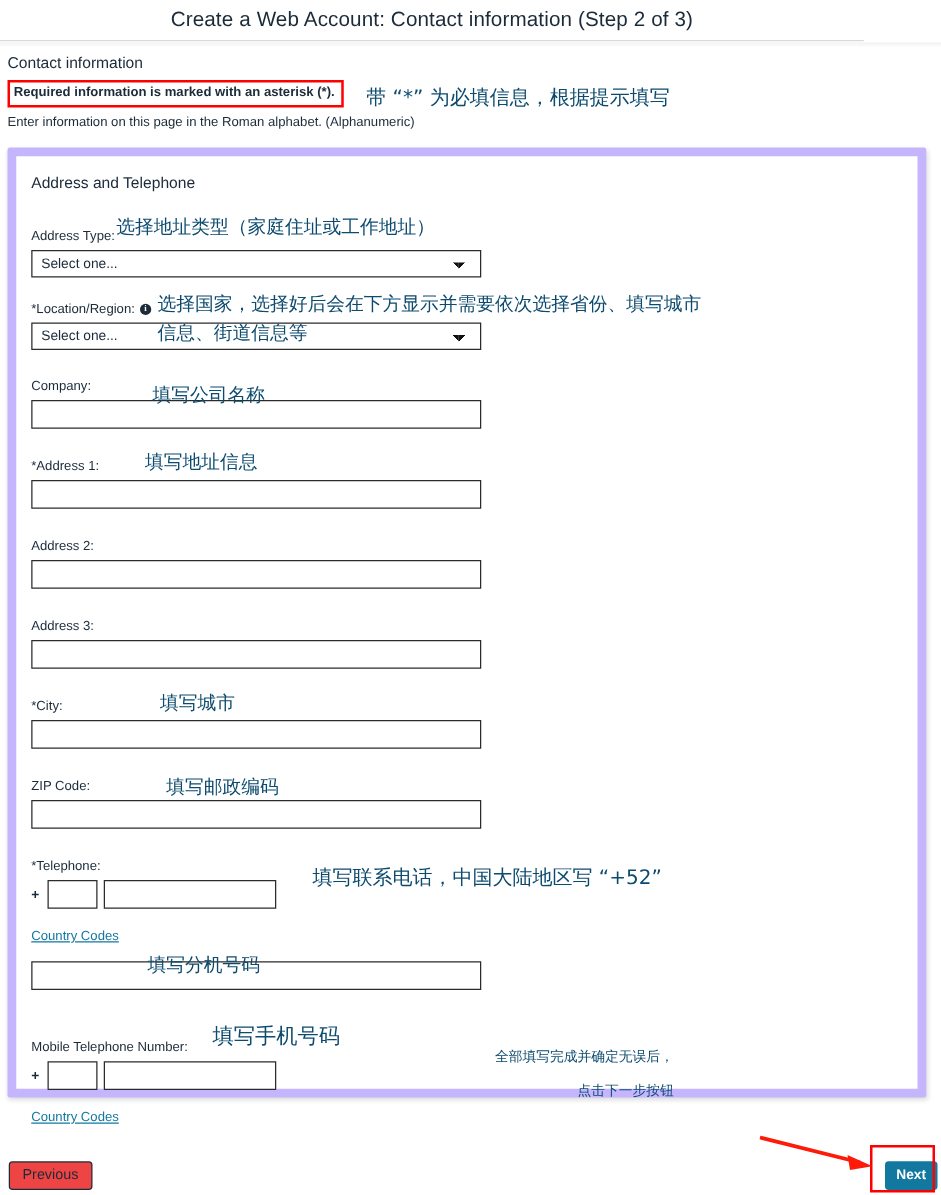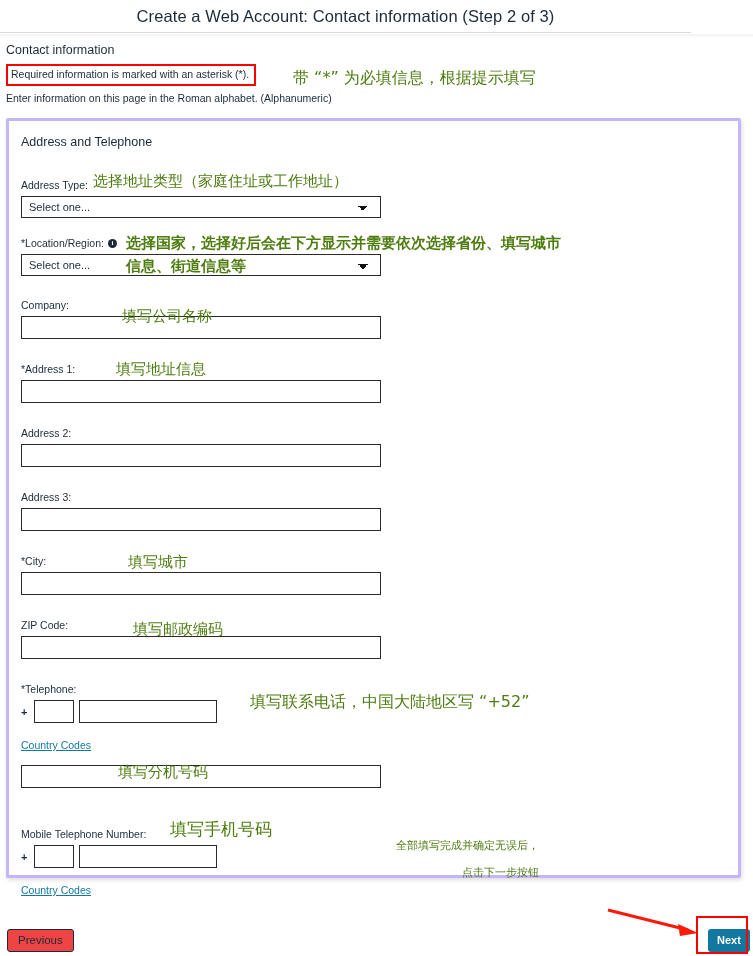--- a/index.html
+++ b/index.html
@@ -27,28 +27,28 @@
     background: linear-gradient(to bottom, rgba(0,0,0,.055), rgba(0,0,0,0));
   }
 
   
   .intro { position: absolute; left: 6px; top: 42px; width: 600px; }
   .intro-title { font-size: 12.5px; color: #1c2b39; line-height: 16px; }
   .required-note-box {
     display: inline-block; margin-top: 6px;
     border: 2px solid #ff0000; padding: 2px 5px 3px 3px;
   }
-  .required-note { font-size: 10.5px; color: #1c2b39; line-height: 13px; white-space: nowrap; }
+  .required-note { font-size: 10.5px; color: #1c2b39; line-height: 13px; white-space: nowrap; font-weight: bold; }
   .roman-note { margin-top: 6px; font-size: 10.5px; color: #1c2b39; line-height: 13px; }
 
   
   .card {
     position: absolute; left: 6px; top: 118px; width: 735px; height: 760px;
     background: #ffffff;
-    border: 3px solid #c4b5fd;
+    border: 7px solid #c4b5fd;
     border-radius: 2px;
     box-shadow: 1px 2px 4px rgba(0,0,0,.14);
   }
   .card-title {
     position: absolute; left: 12px; top: 14px;
     font-size: 12.5px; color: #1c2b39;
   }
 
   .field { position: absolute; left: 12px; }
   .field-label {
@@ -105,21 +105,21 @@
   }
   .btn-next {
     position: absolute; left: 708px; top: 929px;
     font-size: 11px; font-weight: bold; color: #ffffff;
     background: #1278a0; border: none; border-radius: 3px;
     padding: 5px 9px 6px; cursor: pointer; font-family: inherit;
   }
 
   
   .ann {
-    position: absolute; color: #4d7c0f; font-size: 15px; line-height: 23px;
+    position: absolute; color: #0c4a6e; font-size: 15px; line-height: 23px;
     font-family: "DejaVu Sans", "Liberation Sans", sans-serif;
     white-space: pre-line; pointer-events: none;
   }
   .ann-box {
     position: absolute; border: 2px solid #ff0000; pointer-events: none;
   }
   .ann-arrow { position: absolute; pointer-events: none; }
 </style>
 </head>
 <body>
@@ -214,21 +214,21 @@
     </div>
   </div>
 
   <button class="btn-prev">Previous</button>
   <button class="btn-next">Next</button>
 
   <div class="ann" style="left:293px; top:66px; font-size:16px;">带 “*” 为必填信息，根据提示填写</div>
 
   <div class="ann" style="left:93px; top:170px;">选择地址类型（家庭住址或工作地址）</div>
 
-  <div class="ann" style="left:126px; top:232px; width:625px;font-weight:bold;">选择国家，选择好后会在下方显示并需要依次选择省份、填写城市
+  <div class="ann" style="left:126px; top:232px; width:625px;">选择国家，选择好后会在下方显示并需要依次选择省份、填写城市
 信息、街道信息等</div>
 
   <div class="ann" style="left:122px; top:305px;">填写公司名称</div>
 
   <div class="ann" style="left:116px; top:358px;">填写地址信息</div>
 
   <div class="ann" style="left:128px; top:551px;">填写城市</div>
 
   <div class="ann" style="left:133px; top:618px;">填写邮政编码</div>
 

